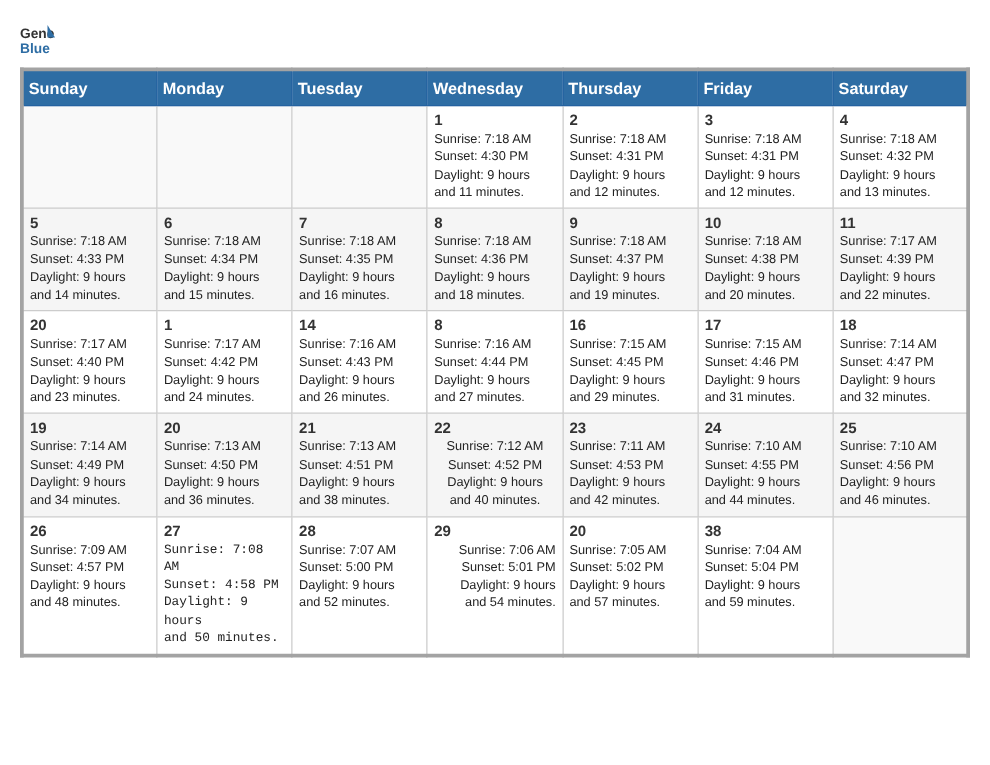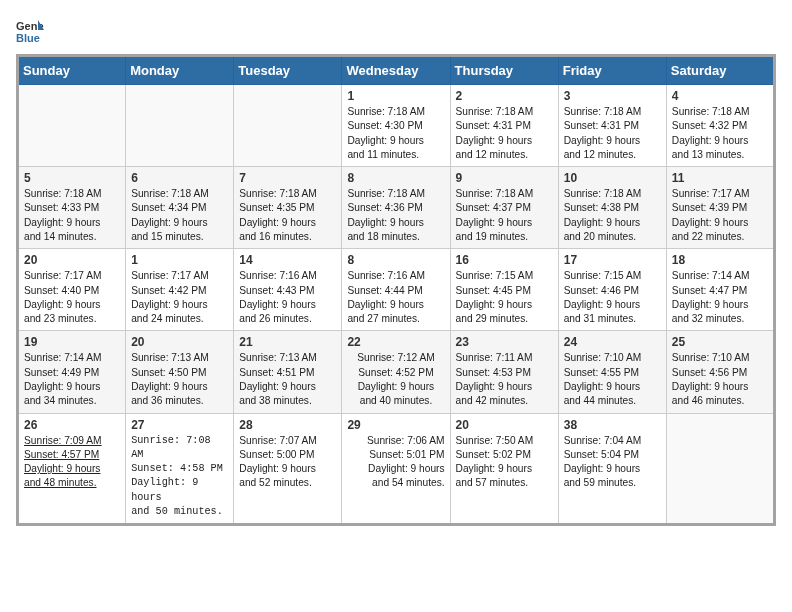--- a/index.html
+++ b/index.html
@@ -288,21 +288,21 @@
           <span class="day-number">25</span>
           <div class="day-info" style="white-space: pre-line;">Sunrise: 7:10 AM
 Sunset: 4:56 PM
 Daylight: 9 hours
 and 46 minutes.</div>
         </td>
       </tr>
       <tr>
         <td>
           <span class="day-number">26</span>
-          <div class="day-info" style="white-space: pre-line; text-decoration: underline;">Sunrise: 7:09 AM
+          <div class="day-info" style="white-space: pre-line;">Sunrise: 7:09 AM
 Sunset: 4:57 PM
 Daylight: 9 hours
 and 48 minutes.</div>
         </td>
         <td>
           <span class="day-number">27</span>
           <div class="day-info" style="white-space: pre-line; font-family: Liberation Mono, monospace;">Sunrise: 7:08 AM
 Sunset: 4:58 PM
 Daylight: 9 hours
 and 50 minutes.</div>
@@ -316,21 +316,21 @@
         </td>
         <td>
           <span class="day-number">29</span>
           <div class="day-info" style="white-space: pre-line; text-align: right;">Sunrise: 7:06 AM
 Sunset: 5:01 PM
 Daylight: 9 hours
 and 54 minutes.</div>
         </td>
         <td>
           <span class="day-number">20</span>
-          <div class="day-info" style="white-space: pre-line;">Sunrise: 7:50 AM
+          <div class="day-info" style="white-space: pre-line;">Sunrise: 7:05 AM
 Sunset: 5:02 PM
 Daylight: 9 hours
 and 57 minutes.</div>
         </td>
         <td>
           <span class="day-number">38</span>
           <div class="day-info" style="white-space: pre-line;">Sunrise: 7:04 AM
 Sunset: 5:04 PM
 Daylight: 9 hours
 and 59 minutes.</div>

